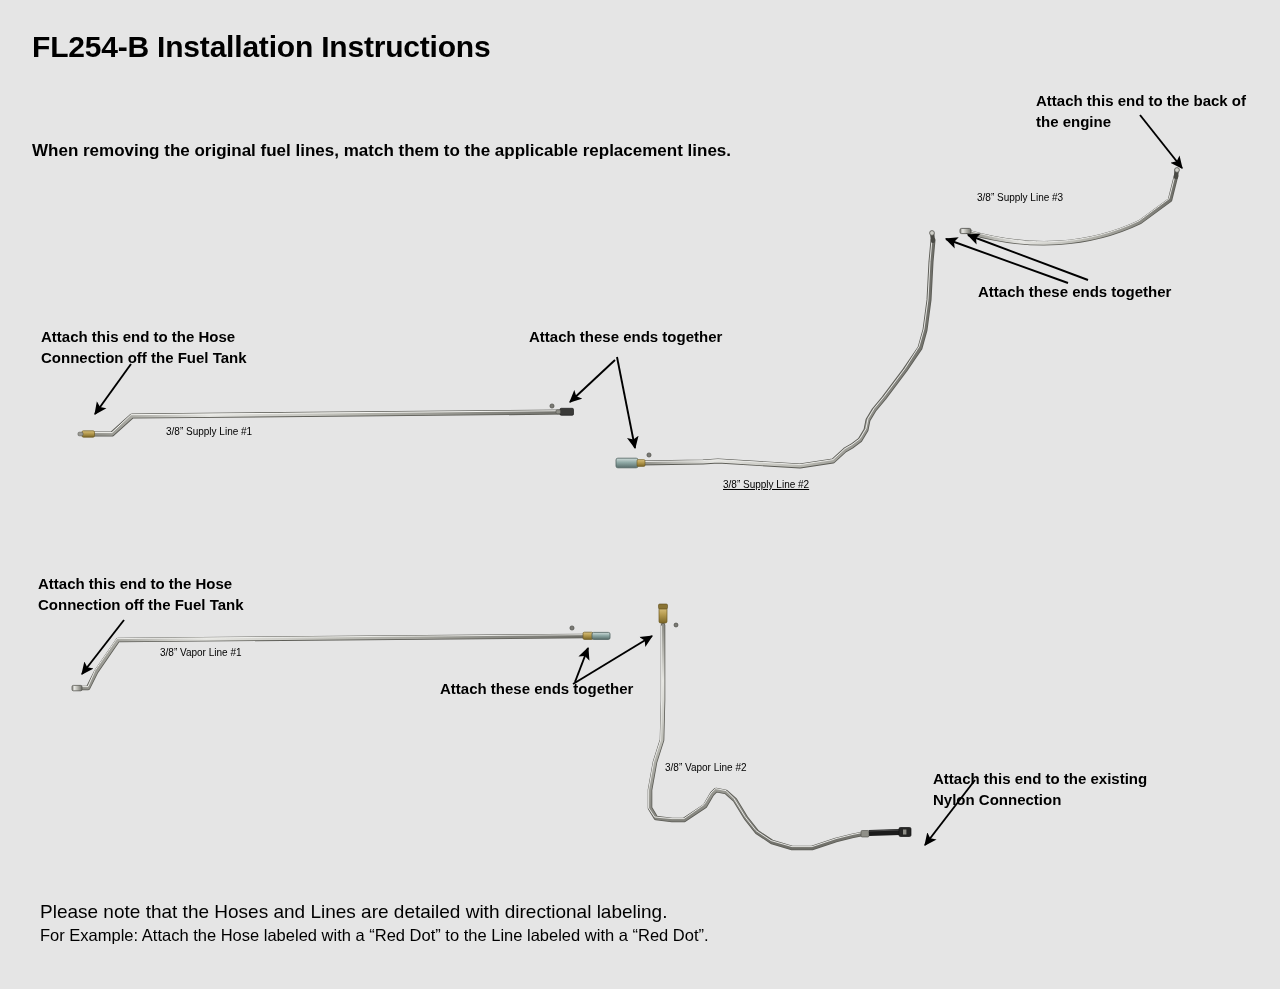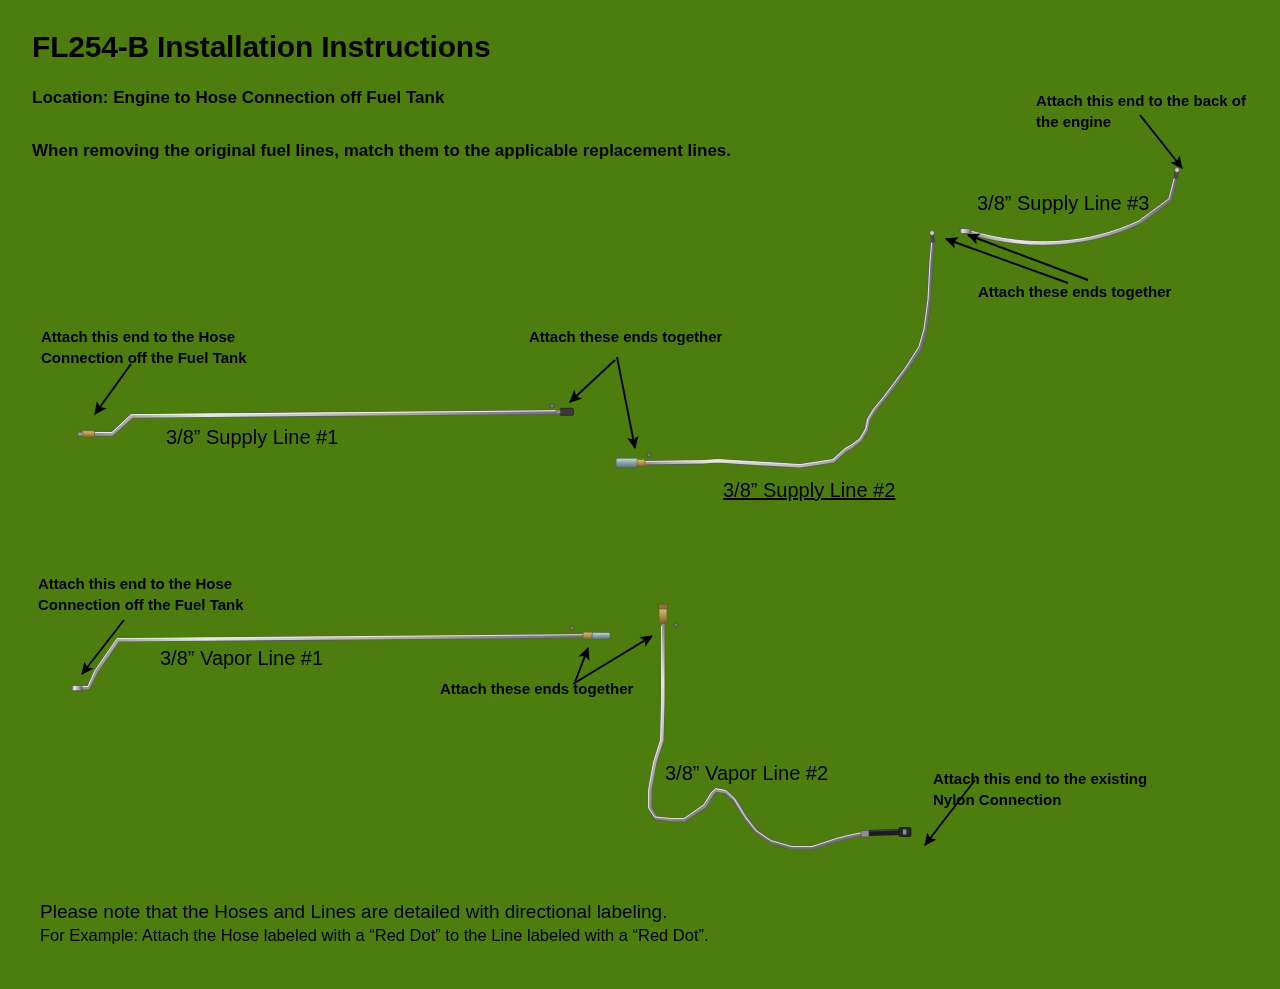--- a/index.html
+++ b/index.html
@@ -9,21 +9,21 @@
     background: #ffffff;
   }
   body {
     font-family: "Liberation Sans", sans-serif;
     color: #000000;
   }
   #page {
     position: relative;
     width: 1280px;
     height: 989px;
-    background: #4d7c0f;
+    background: #e5e5e5;
     overflow: hidden;
   }
   .abs { position: absolute; }
 
   #doc-title {
     left: 32px;
     top: 30px;
     font-size: 30px;
     font-weight: bold;
     letter-spacing: -0.2px;
@@ -45,21 +45,21 @@
   }
 
   .annot {
     font-size: 15px;
     line-height: 21px;
     font-weight: bold;
     color: #000;
     white-space: pre-line;
   }
   .line-label {
-    font-size: 20px;
+    font-size: 10px;
     color: #000;
     white-space: nowrap;
   }
 
   #footer-1 {
     left: 40px;
     top: 901px;
     font-size: 19px;
     white-space: nowrap;
   }
@@ -79,21 +79,20 @@
     pointer-events: none;
   }
 </style>
 </head>
 <body>
 
 <div id="page">
 
   <div class="abs" id="doc-title">FL254-B Installation Instructions</div>
 
-  <div class="abs" id="location-line">Location: Engine to Hose Connection off Fuel Tank</div>
 
   <div class="abs" id="match-line">When removing the original fuel lines, match them to the applicable replacement lines.</div>
 
   <div class="abs annot" style="left:1036px; top:90px;">Attach this end to the back of
 the engine</div>
 
   <div class="abs line-label" style="left:977px; top:192px;">3/8” Supply Line #3</div>
 
   <div class="abs annot" style="left:978px; top:281px;">Attach these ends together</div>
 

